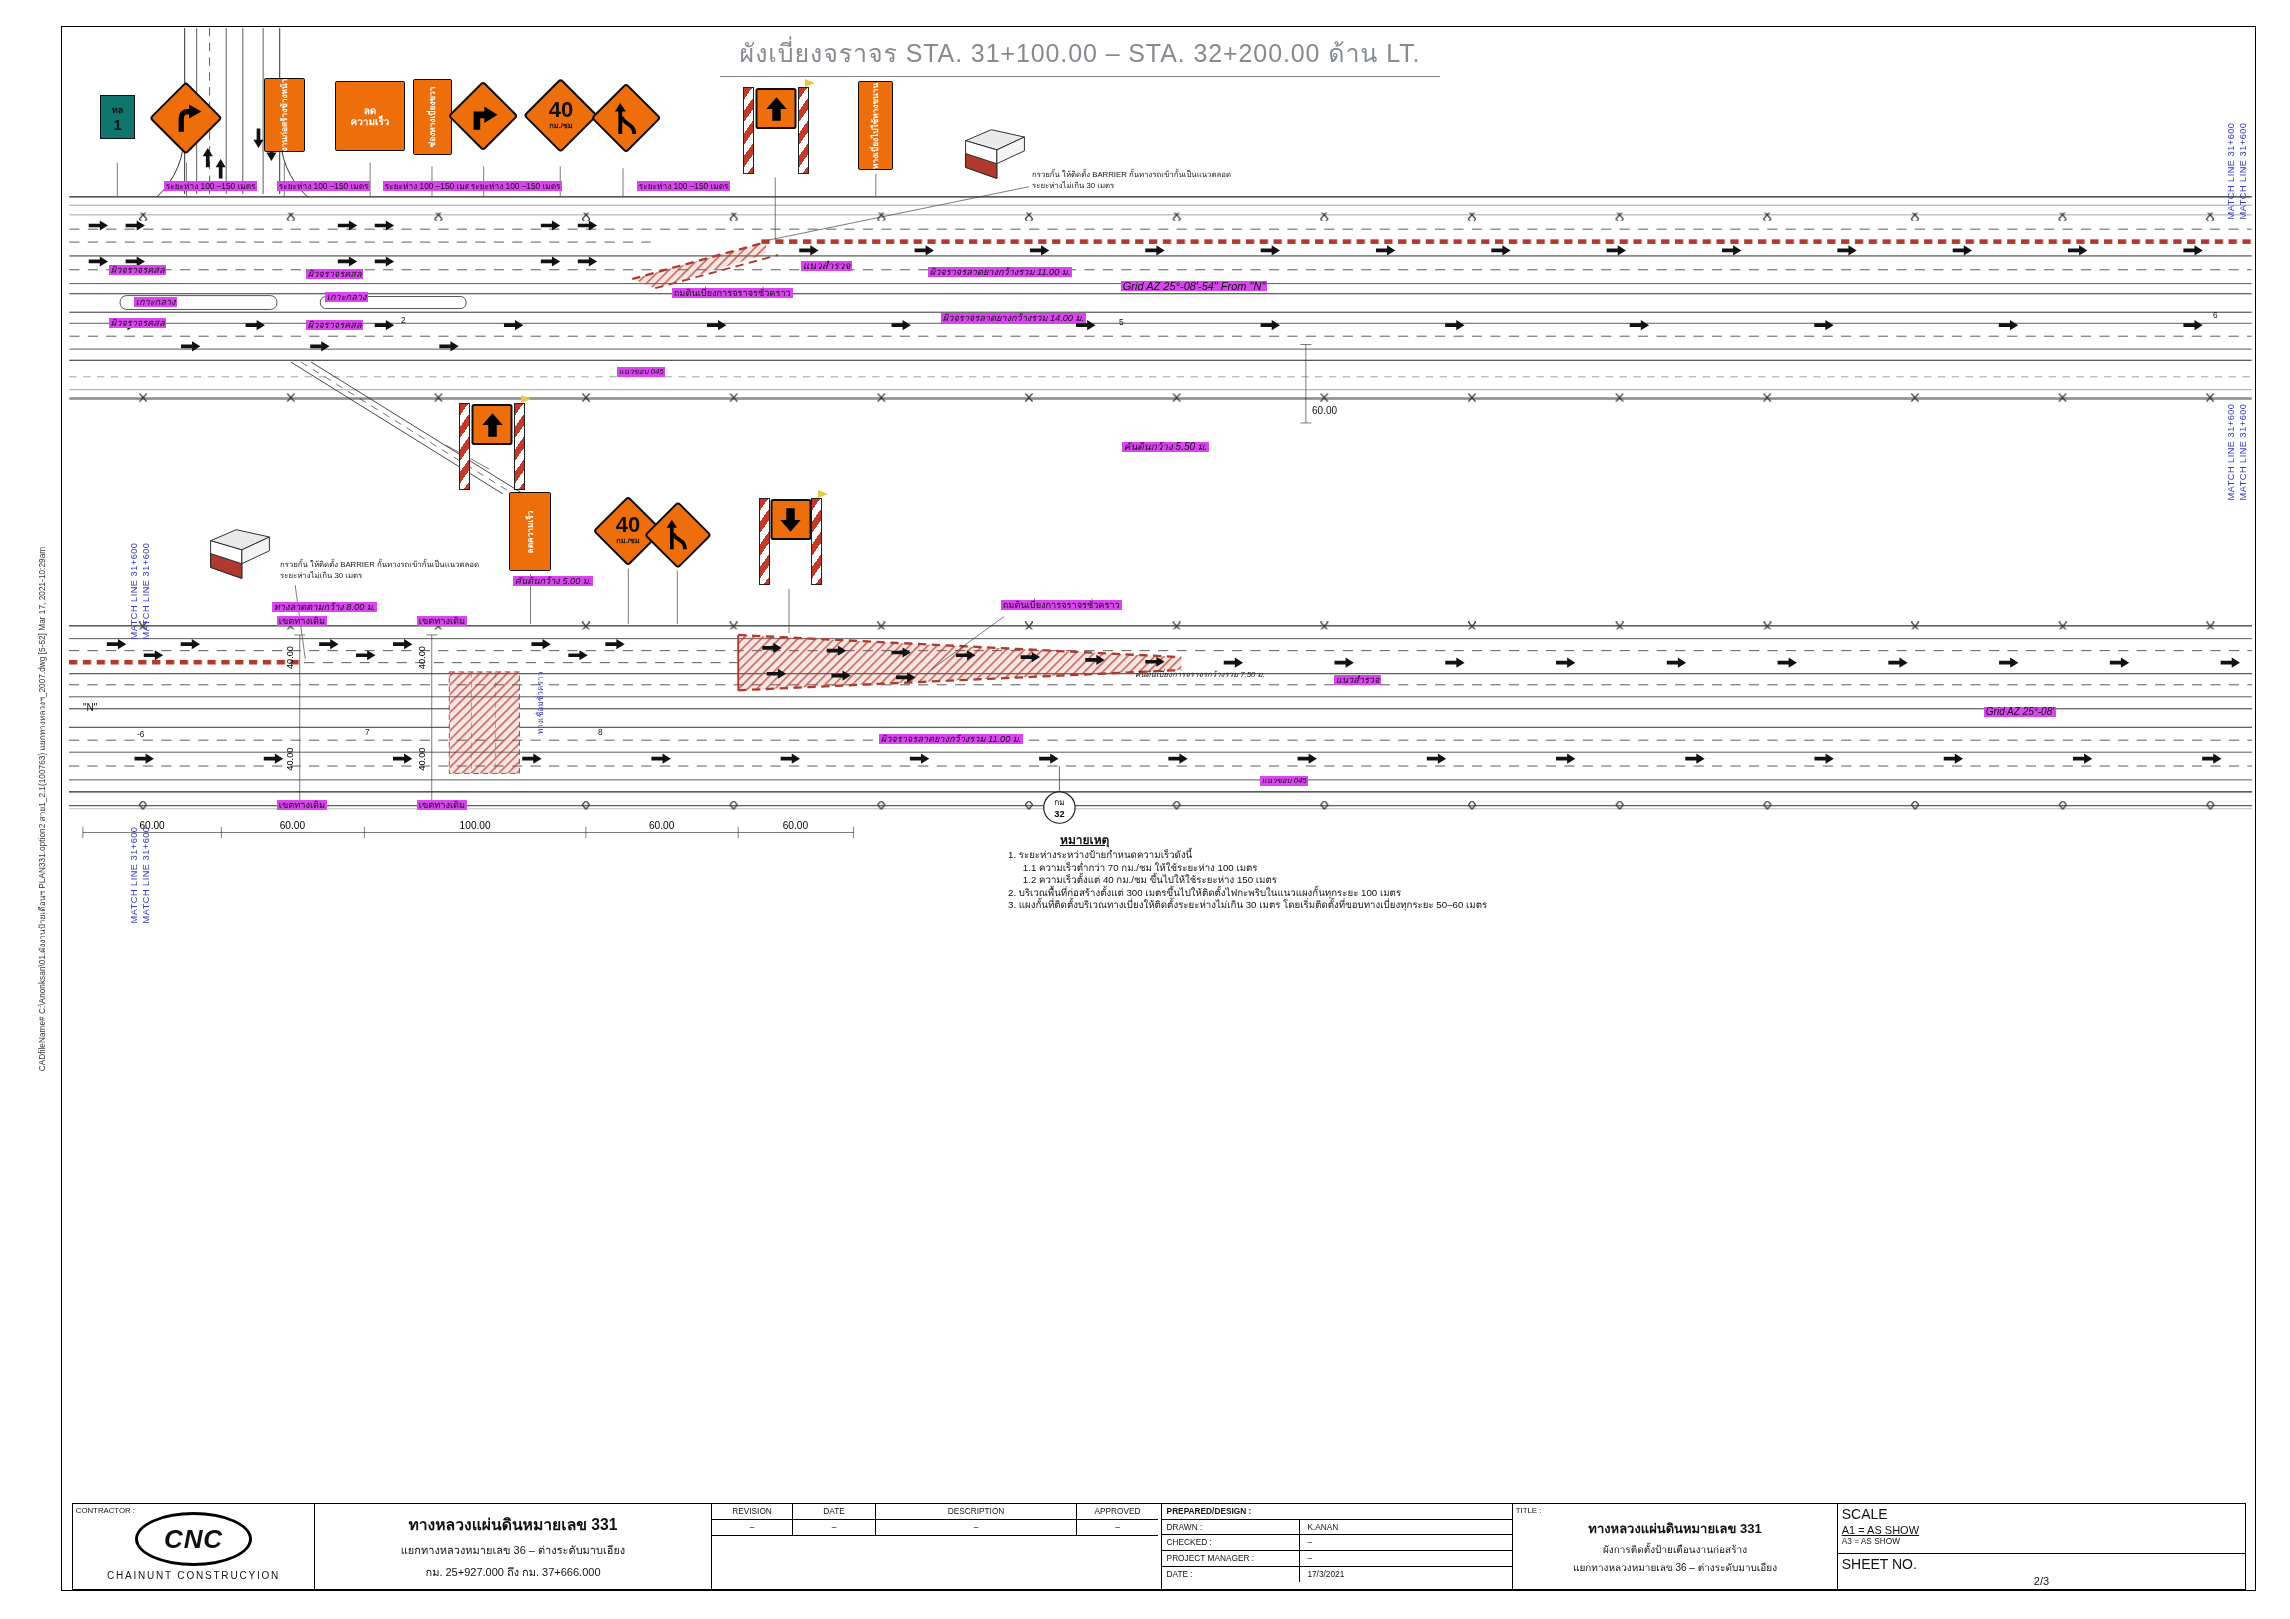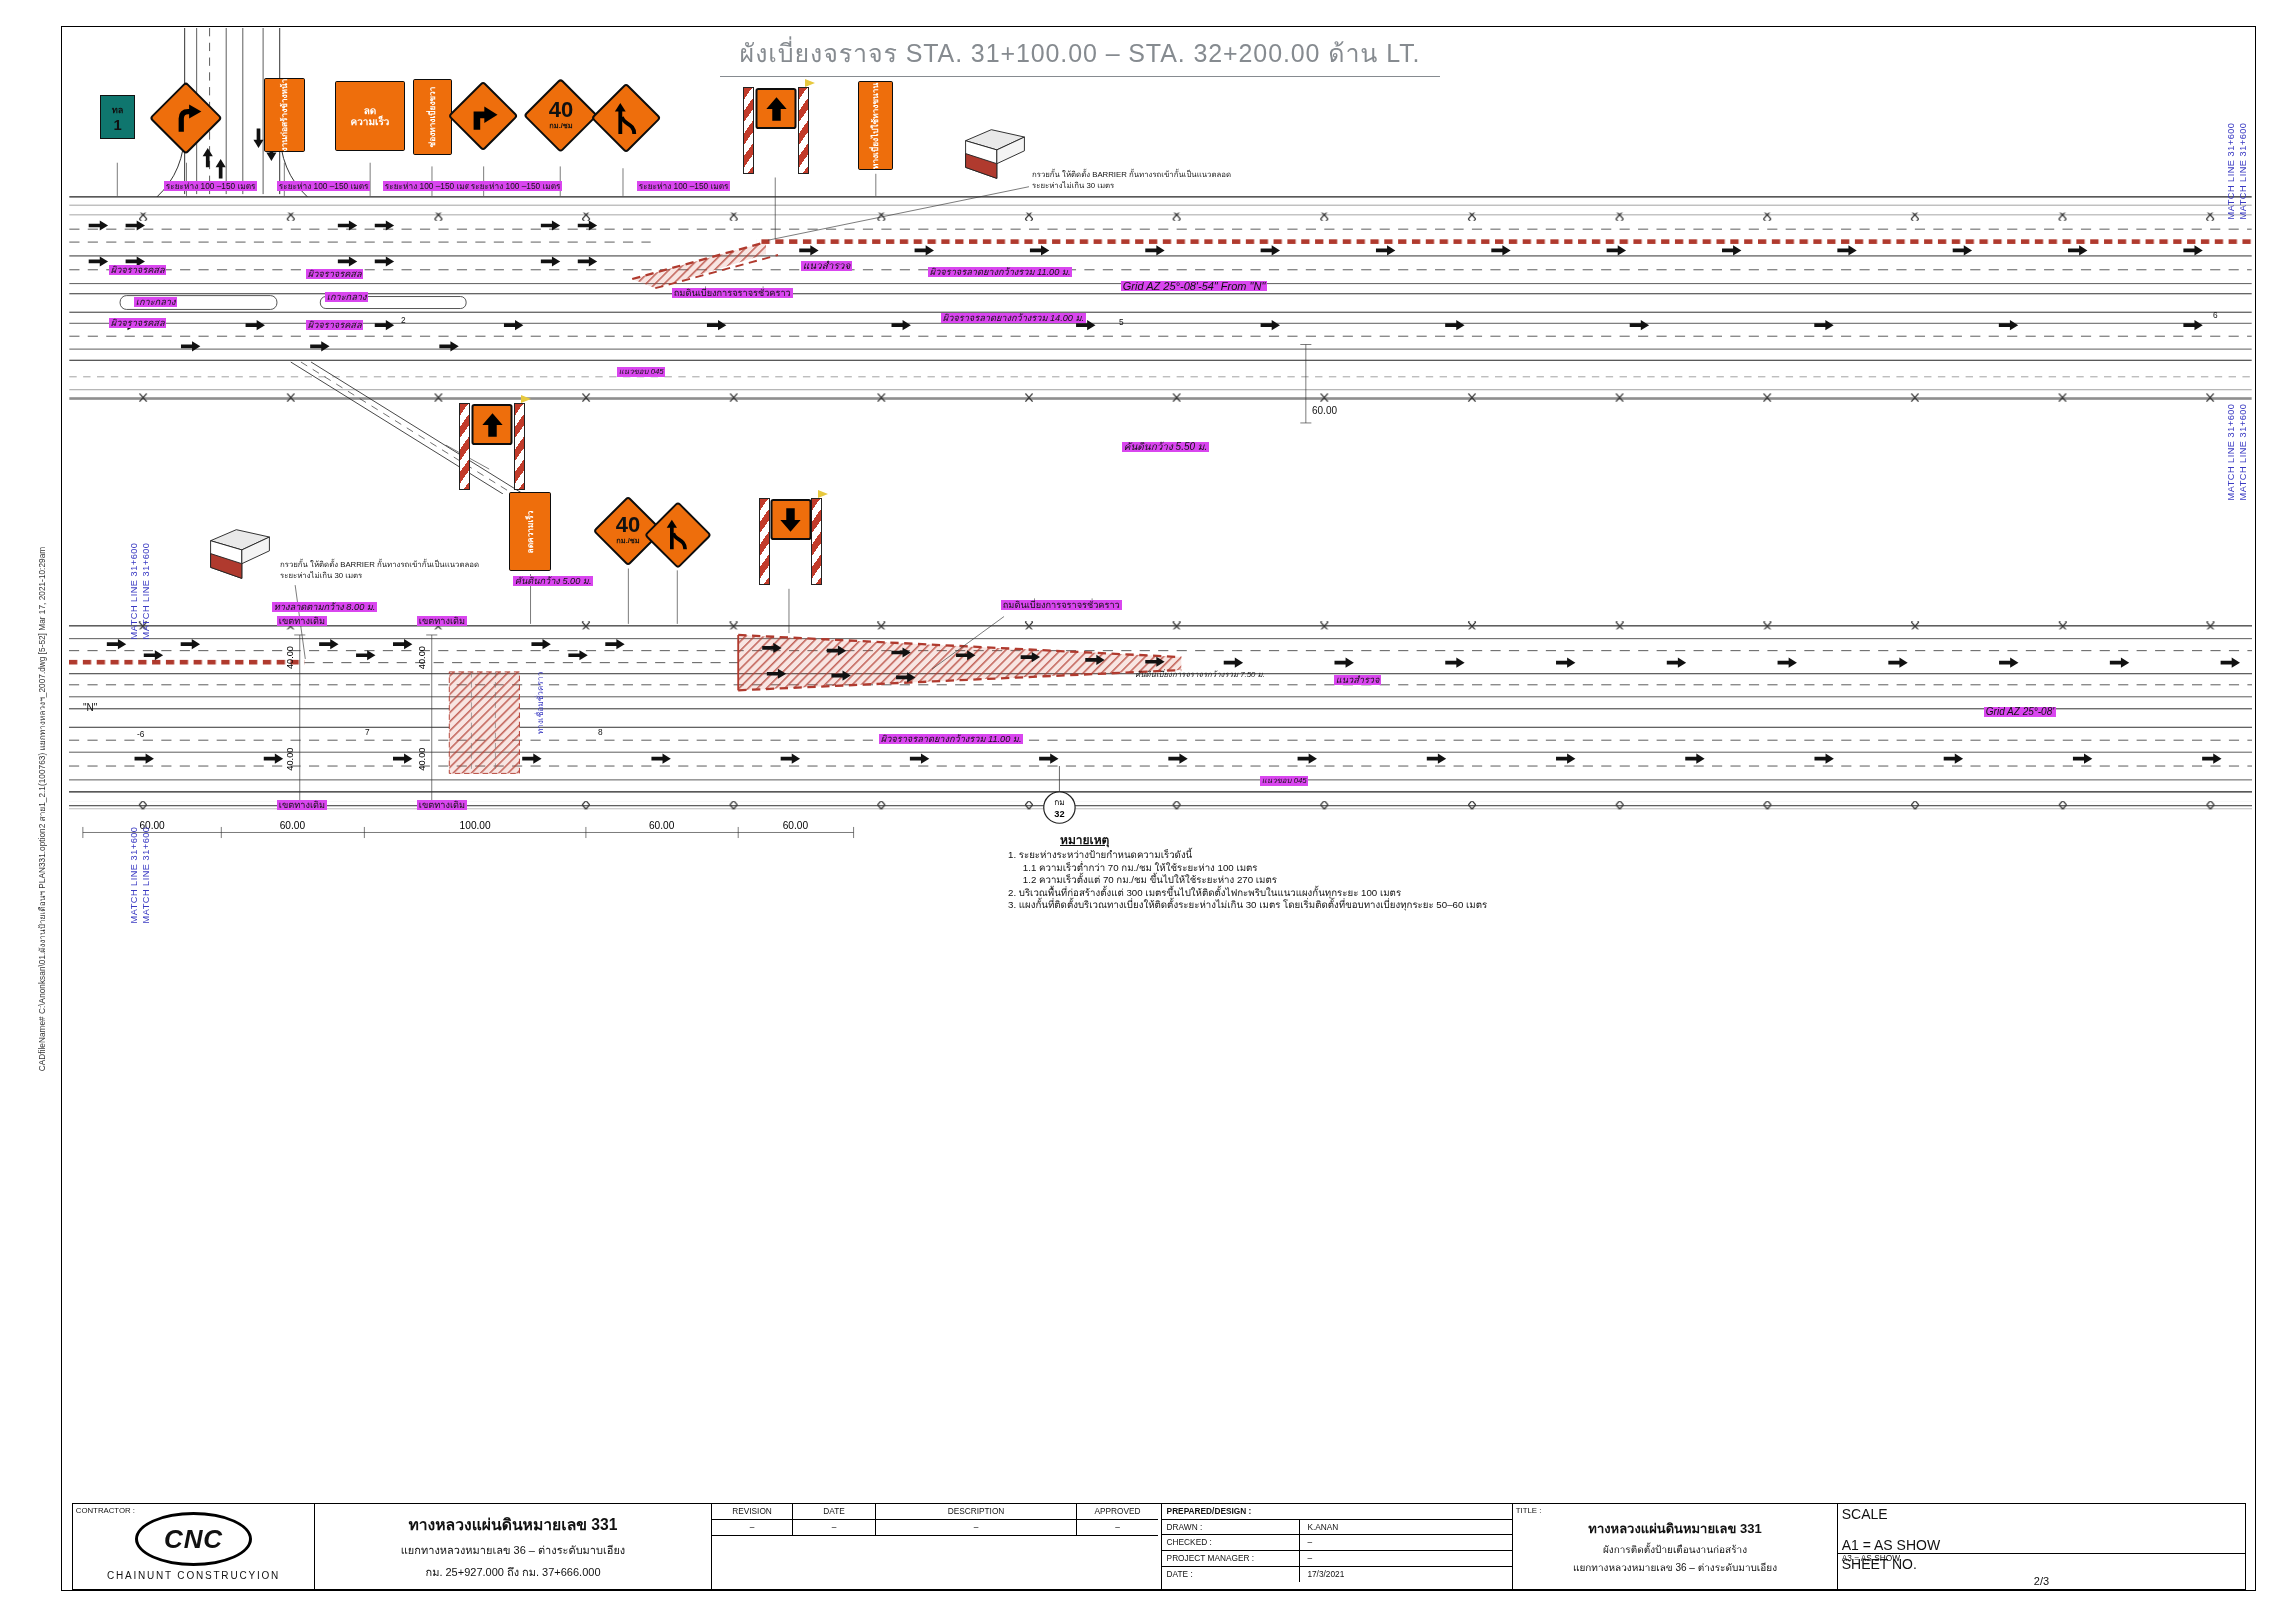--- a/index.html
+++ b/index.html
@@ -520,21 +520,21 @@
   </div>
   <div class="match" style="left:140px;top:875px;">
     <div>MATCH LINE 31+600</div>
       <div>MATCH LINE 31+600</div>
   </div>
 
   <div class="notes">
     <div class="nh">หมายเหตุ</div>
     <div>1. ระยะห่างระหว่างป้ายกำหนดความเร็วดังนี้</div>
     <div class="ind">1.1 ความเร็วต่ำกว่า 70 กม./ชม ให้ใช้ระยะห่าง 100 เมตร</div>
-    <div class="ind">1.2 ความเร็วตั้งแต่ 70 กม./ชม ขึ้นไปให้ใช้ระยะห่าง 270 เมตร</div>
+    <div class="ind">1.2 ความเร็วตั้งแต่ 40 กม./ชม ขึ้นไปให้ใช้ระยะห่าง 150 เมตร</div>
     <div>2. บริเวณพื้นที่ก่อสร้างตั้งแต่ 300 เมตรขึ้นไปให้ติดตั้งไฟกะพริบในแนวแผงกั้นทุกระยะ 100 เมตร</div>
     <div>3. แผงกั้นที่ติดตั้งบริเวณทางเบี่ยงให้ติดตั้งระยะห่างไม่เกิน 30 เมตร โดยเริ่มติดตั้งที่ขอบทางเบี่ยงทุกระยะ 50–60 เมตร</div>
   </div>
 
   <div class="tb">
 
 
     <div class="col" style="width:242px;display:flex;flex-direction:column;align-items:center;justify-content:center;">
       <div class="corner">CONTRACTOR :</div>
       <div class="cnc">
@@ -587,21 +587,21 @@
     <div class="col" style="width:325px;display:flex;flex-direction:column;align-items:center;justify-content:center;gap:2.8px;">
       <div class="corner">TITLE :</div>
       <div style="font-size:13px;font-weight:bold;">ทางหลวงแผ่นดินหมายเลข 331</div>
       <div style="font-size:10px;">ผังการติดตั้งป้ายเตือนงานก่อสร้าง</div>
       <div style="font-size:10px;">แยกทางหลวงหมายเลข 36 – ต่างระดับมาบเอียง</div>
     </div>
 
     <div class="col" style="flex:1;border-right:none;">
       <div style="height:50px;border-bottom:0.9px solid #000;position:relative;padding:1.8px 3.7px;box-sizing:border-box;">
         <div class="tiny">SCALE</div>
-        <div style="font-size:14px;margin-top:15px;">A1  =  AS SHOW</div>
+        <div style="font-size:11px;margin-top:2px;text-decoration:underline;">A1  =  AS SHOW</div>
         <div style="font-size:8.3px;">A3  =  AS SHOW</div>
       </div>
       <div style="position:relative;padding:1.8px 3.7px;box-sizing:border-box;">
         <div class="tiny">SHEET NO.</div>
         <div style="font-size:11px;text-align:center;margin-top:3.7px;">2/3</div>
       </div>
     </div>
   </div>
 
 </div>

